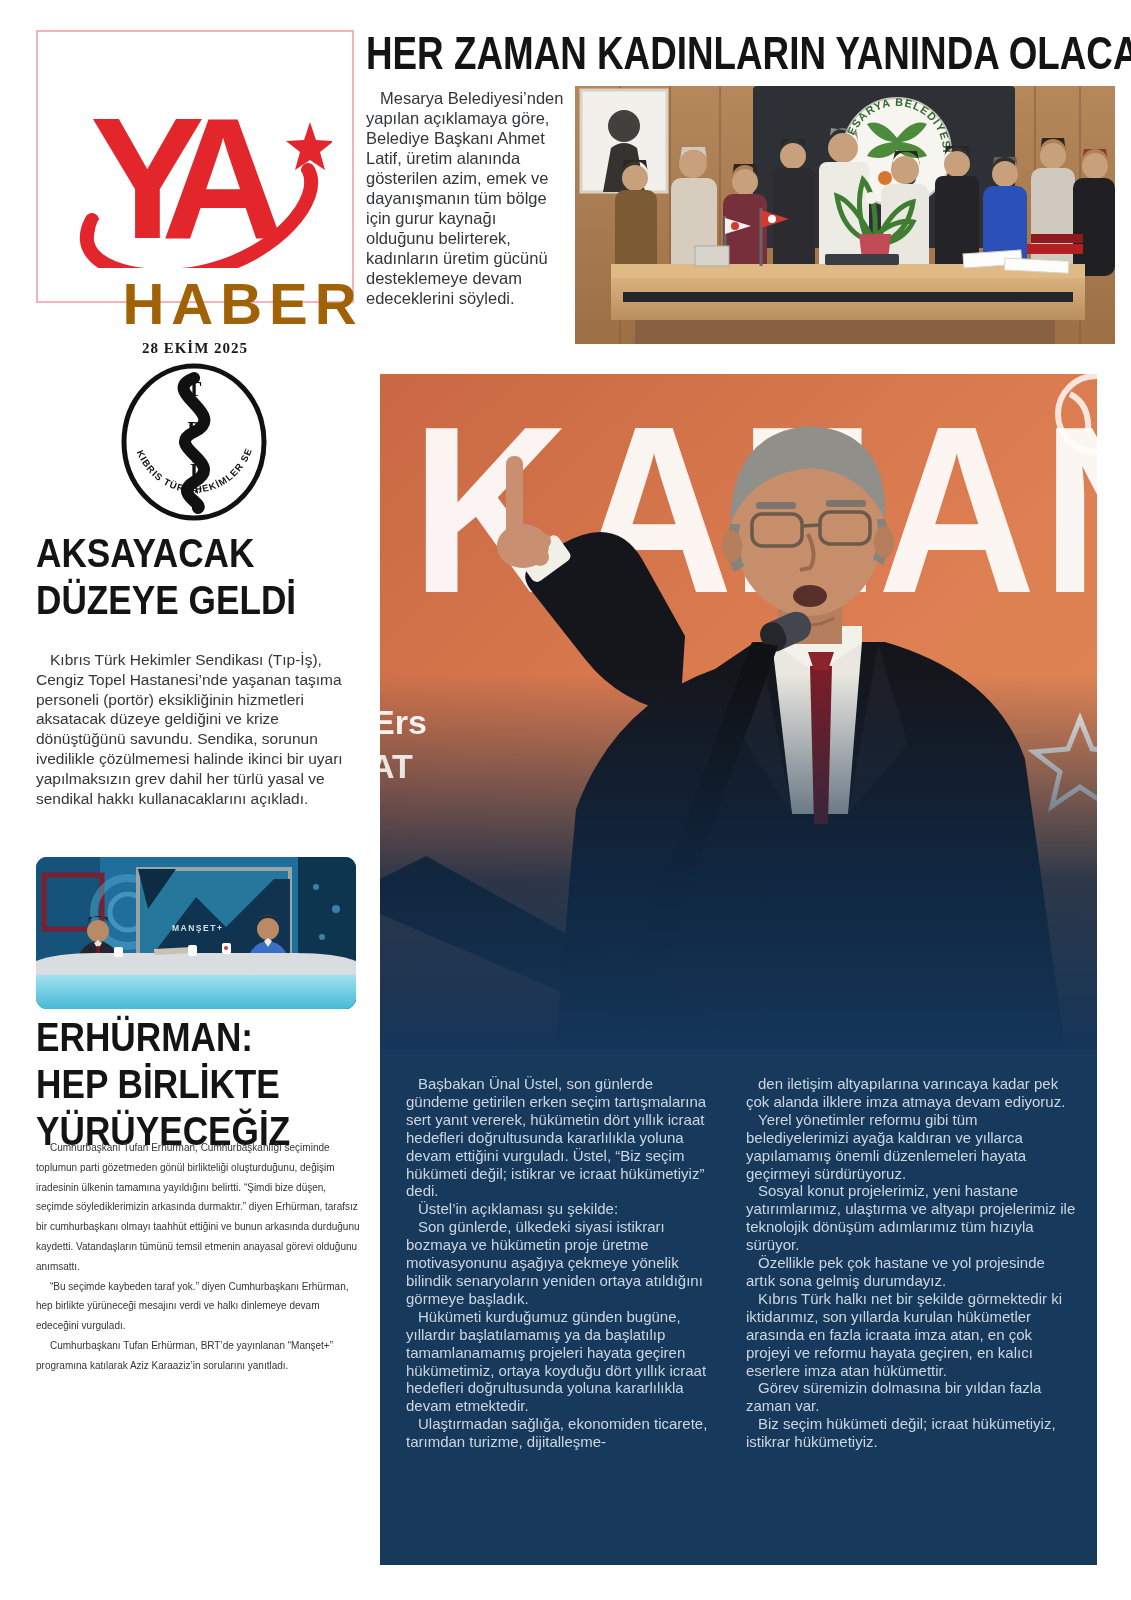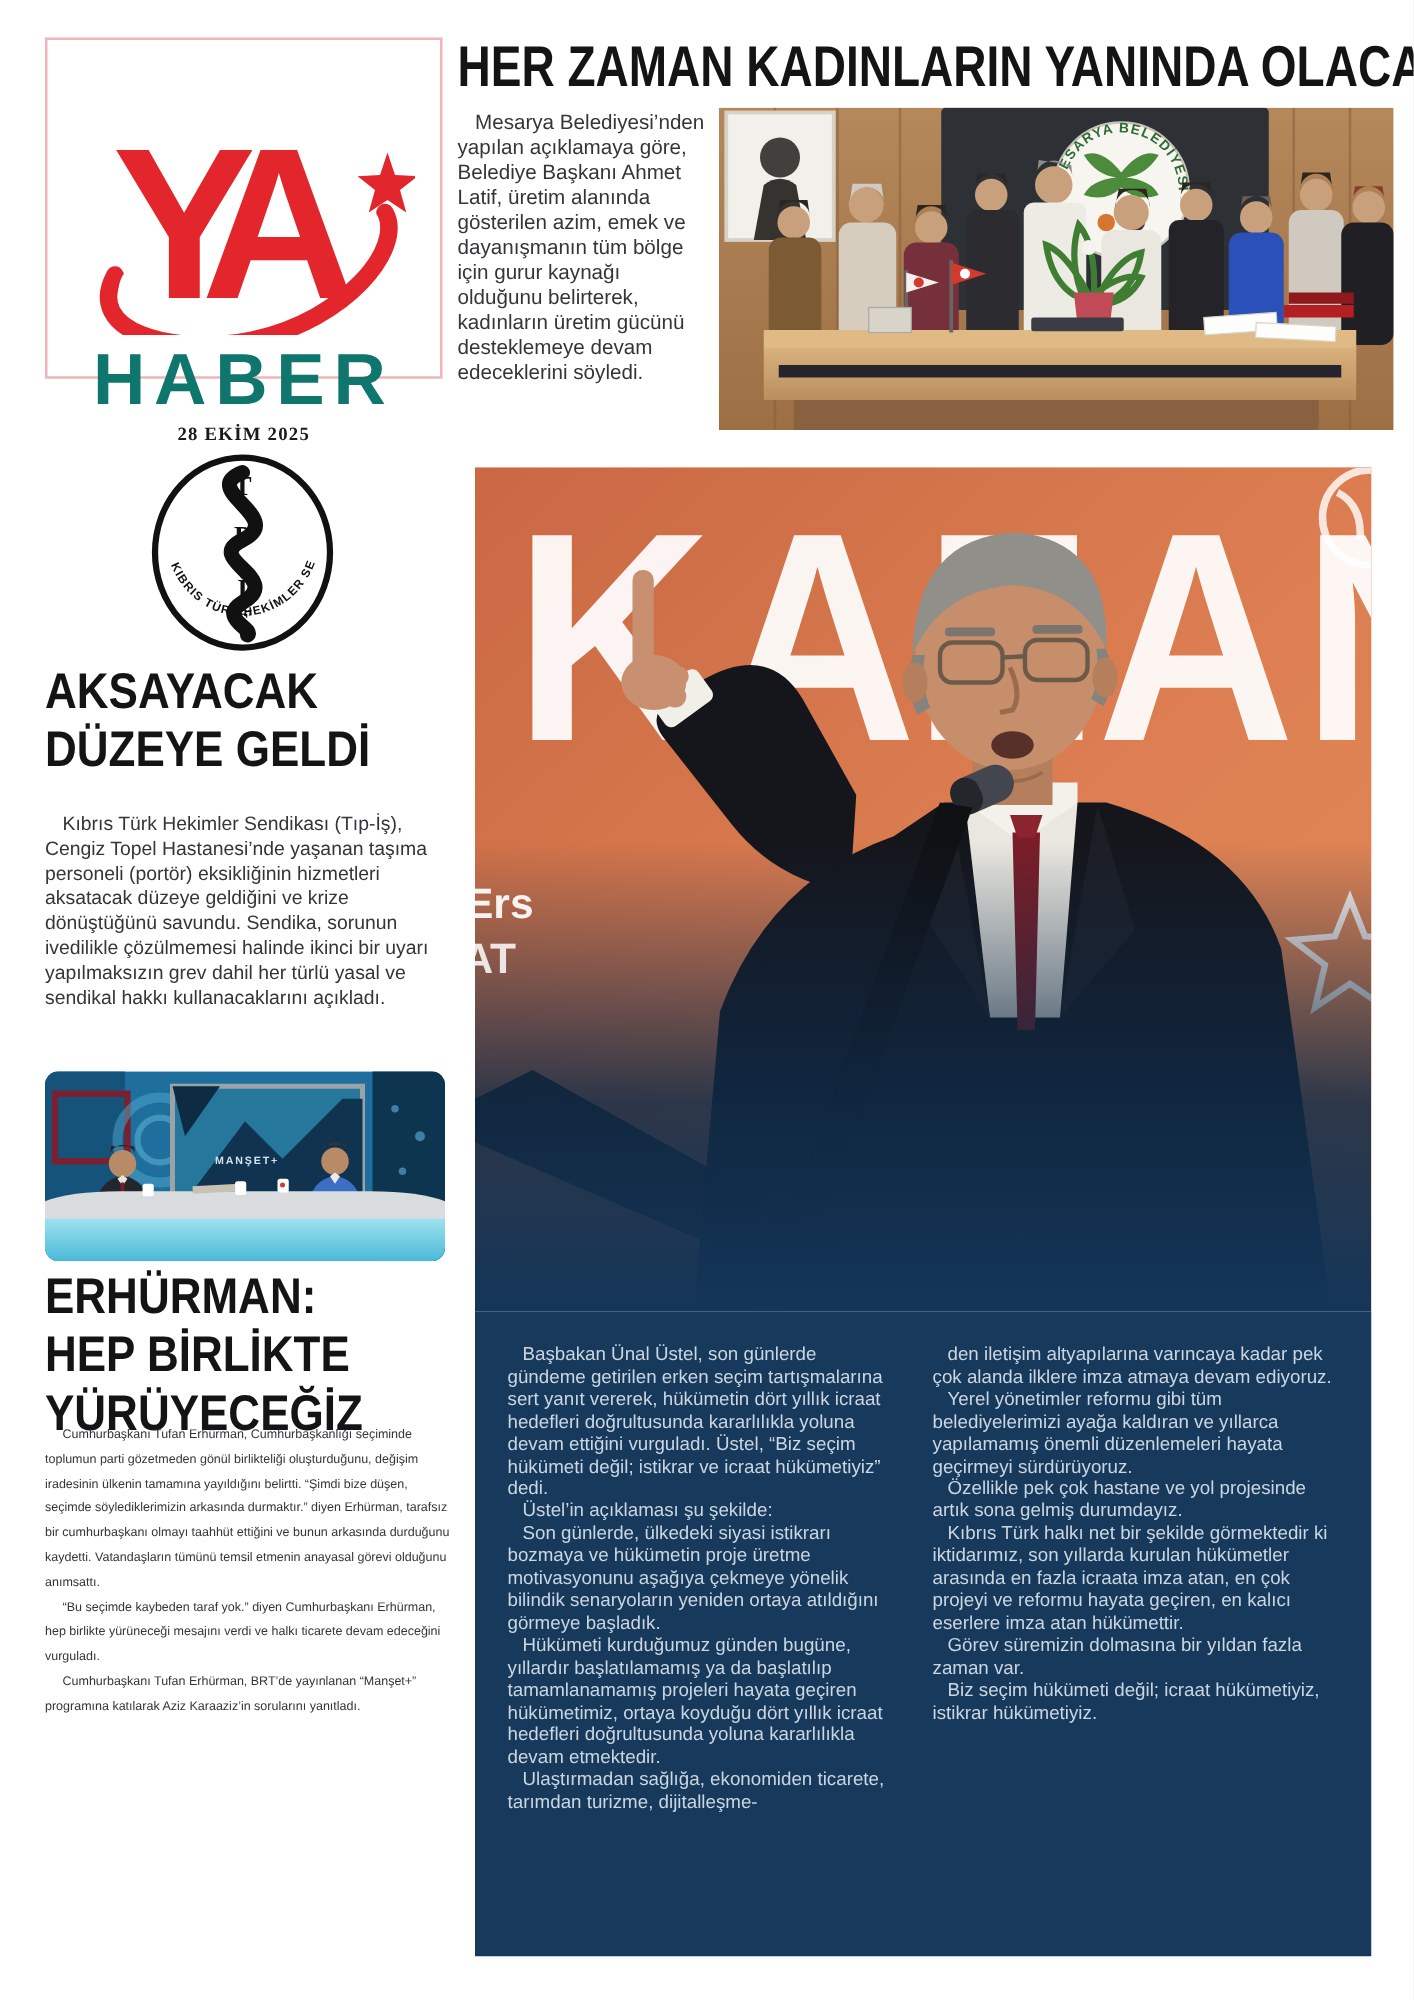--- a/index.html
+++ b/index.html
@@ -2,21 +2,21 @@
 <html><head>
 <meta charset="utf-8">
 <style>
   html,body{margin:0;padding:0;background:#e9e9e9;}
   .page{position:relative;width:1131px;height:1600px;background:#ffffff;overflow:hidden;
         font-family:"Liberation Sans","DejaVu Sans",sans-serif;color:#2e3033;margin:0 auto;}
   .abs{position:absolute;}
   .cond{display:inline-block;white-space:nowrap;transform-origin:0 50%;font-weight:bold;color:#141414;}
   
   .masthead{left:36px;top:30px;width:318px;height:273px;border:2px solid #f0b4b9;box-sizing:border-box;background:#fff;}
-  .haber{width:100%;text-align:center;font-weight:bold;font-size:58px;letter-spacing:7px;color:#0f766e;}
+  .haber{width:100%;text-align:center;font-weight:bold;font-size:58px;letter-spacing:7px;color:#a16207;margin-left:48px;}
   .edition-date{width:100%;text-align:center;font-family:"Liberation Serif","DejaVu Serif",serif;
                 font-weight:bold;font-size:15px;color:#1a1a1a;letter-spacing:1px;}
   
   .hl-top{left:366px;top:28px;width:756px;height:50px;font-size:46px;line-height:50px;}
   .hl-left{left:36px;top:0;width:330px;font-size:40px;line-height:47px;}
   .hl-line{height:47px;}
   
   .story{color:#333538;}
   .story p{margin:0;text-indent:14px;}
   .top-story-body{left:366px;top:88px;width:202px;font-size:16.5px;line-height:20px;}
@@ -250,21 +250,21 @@
     </svg>
   </div>
 
   <div class="abs hl-left" style="top:1014px;">
     <div class="hl-line"><span class="cond" style="transform:scaleX(0.88);font-size:40px;">ERHÜRMAN:</span></div>
     <div class="hl-line"><span class="cond" style="transform:scaleX(0.88);font-size:40px;">HEP BİRLİKTE</span></div>
     <div class="hl-line"><span class="cond" style="transform:scaleX(0.88);font-size:40px;">YÜRÜYECEĞİZ</span></div>
   </div>
   <div class="abs erhurman-body story">
       <p>Cumhurbaşkanı Tufan Erhürman, Cumhurbaşkanlığı seçiminde toplumun parti gözetmeden gönül birlikteliği oluşturduğunu, değişim iradesinin ülkenin tamamına yayıldığını belirtti. “Şimdi bize düşen, seçimde söylediklerimizin arkasında durmaktır.” diyen Erhürman, tarafsız bir cumhurbaşkanı olmayı taahhüt ettiğini ve bunun arkasında durduğunu kaydetti. Vatandaşların tümünü temsil etmenin anayasal görevi olduğunu anımsattı.</p>
-      <p>“Bu seçimde kaybeden taraf yok.” diyen Cumhurbaşkanı Erhürman, hep birlikte yürüneceği mesajını verdi ve halkı ticarete devam edeceğini vurguladı.</p>
+      <p>“Bu seçimde kaybeden taraf yok.” diyen Cumhurbaşkanı Erhürman, hep birlikte yürüneceği mesajını verdi ve halkı dinlemeye devam edeceğini vurguladı.</p>
       <p>Cumhurbaşkanı Tufan Erhürman, BRT’de yayınlanan “Manşet+” programına katılarak Aziz Karaaziz’in sorularını yanıtladı.</p>
     </div>
 
   <div class="abs main-photo">
     <svg width="717" height="675" viewBox="0 0 717 675">
       <defs>
         <linearGradient id="orange" x1="0" y1="0" x2="1" y2="1">
           <stop offset="0" stop-color="#c96843"></stop>
             <stop offset="0.55" stop-color="#dd7f52"></stop>
             <stop offset="1" stop-color="#e08a58"></stop>
@@ -347,20 +347,21 @@
     <div class="navy-col navy-col-left">
         <p>Başbakan Ünal Üstel, son günlerde gündeme getirilen erken seçim tartışmalarına sert yanıt vererek, hükümetin dört yıllık icraat hedefleri doğrultusunda kararlılıkla yoluna devam ettiğini vurguladı. Üstel, “Biz seçim hükümeti değil; istikrar ve icraat hükümetiyiz” dedi.</p>
         <p>Üstel’in açıklaması şu şekilde:</p>
         <p>Son günlerde, ülkedeki siyasi istikrarı bozmaya ve hükümetin proje üretme motivasyonunu aşağıya çekmeye yönelik bilindik senaryoların yeniden ortaya atıldığını görmeye başladık.</p>
         <p>Hükümeti kurduğumuz günden bugüne, yıllardır başlatılamamış ya da başlatılıp tamamlanamamış projeleri hayata geçiren hükümetimiz, ortaya koyduğu dört yıllık icraat hedefleri doğrultusunda yoluna kararlılıkla devam etmektedir.</p>
         <p>Ulaştırmadan sağlığa, ekonomiden ticarete, tarımdan turizme, dijitalleşme-</p>
       </div>
     <div class="navy-col navy-col-right">
         <p>den iletişim altyapılarına varıncaya kadar pek çok alanda ilklere imza atmaya devam ediyoruz.</p>
         <p>Yerel yönetimler reformu gibi tüm belediyelerimizi ayağa kaldıran ve yıllarca yapılamamış önemli düzenlemeleri hayata geçirmeyi sürdürüyoruz.</p>
+        <p>Sosyal konut projelerimiz, yeni hastane yatırımlarımız, ulaştırma ve altyapı projelerimiz ile teknolojik dönüşüm adımlarımız tüm hızıyla sürüyor.</p>
         <p>Özellikle pek çok hastane ve yol projesinde artık sona gelmiş durumdayız.</p>
         <p>Kıbrıs Türk halkı net bir şekilde görmektedir ki iktidarımız, son yıllarda kurulan hükümetler arasında en fazla icraata imza atan, en çok projeyi ve reformu hayata geçiren, en kalıcı eserlere imza atan hükümettir.</p>
         <p>Görev süremizin dolmasına bir yıldan fazla zaman var.</p>
         <p>Biz seçim hükümeti değil; icraat hükümetiyiz, istikrar hükümetiyiz.</p>
       </div>
   </div>
 
 </div>
 
 </body></html>

